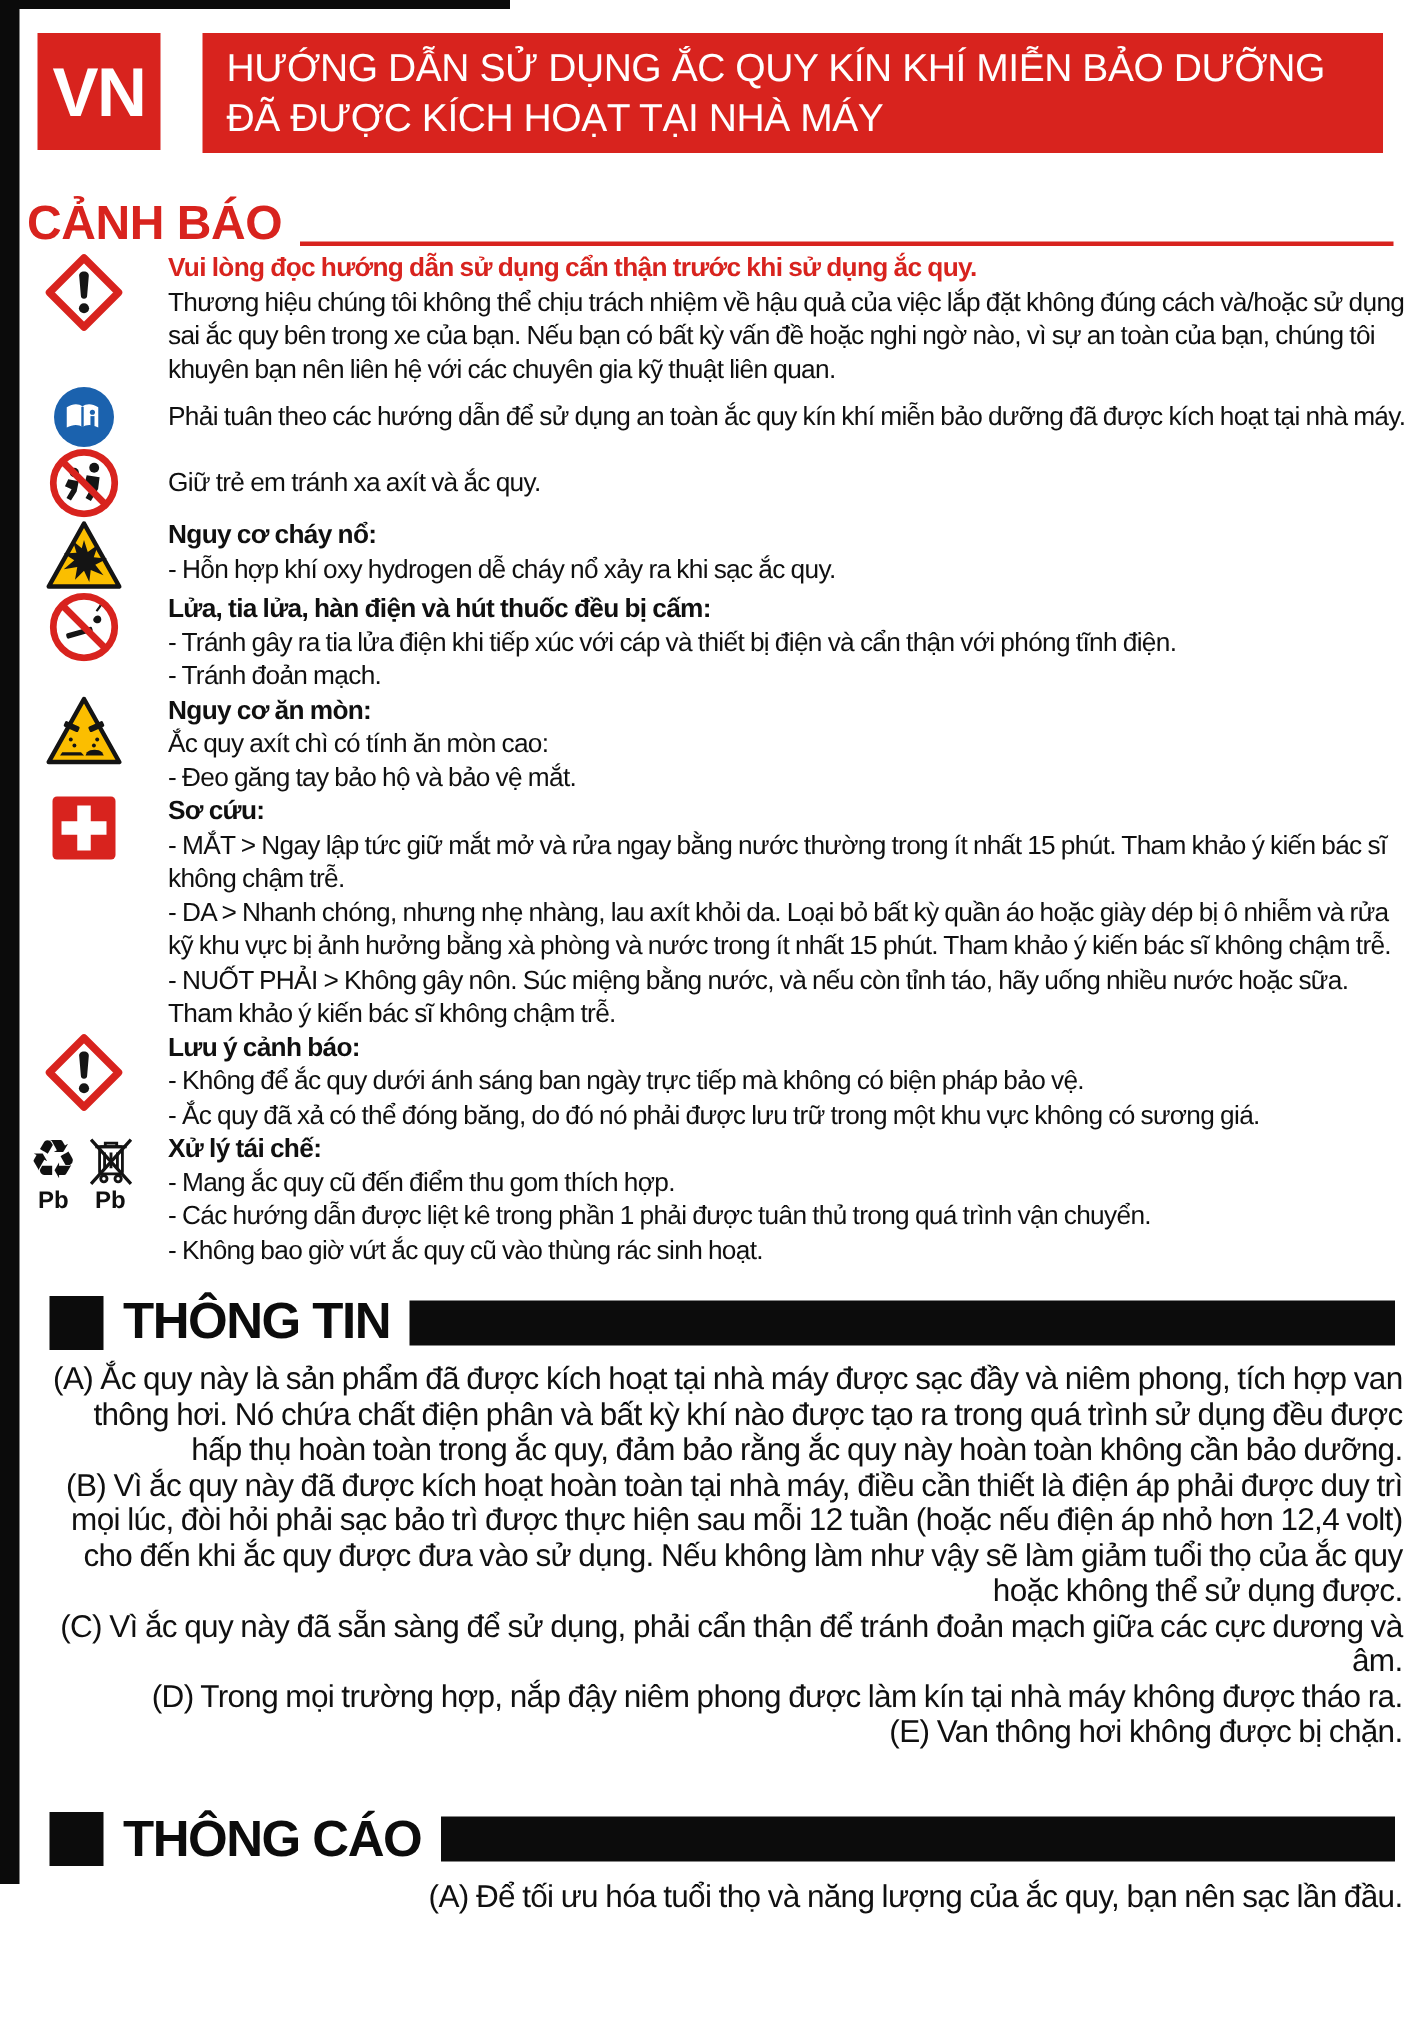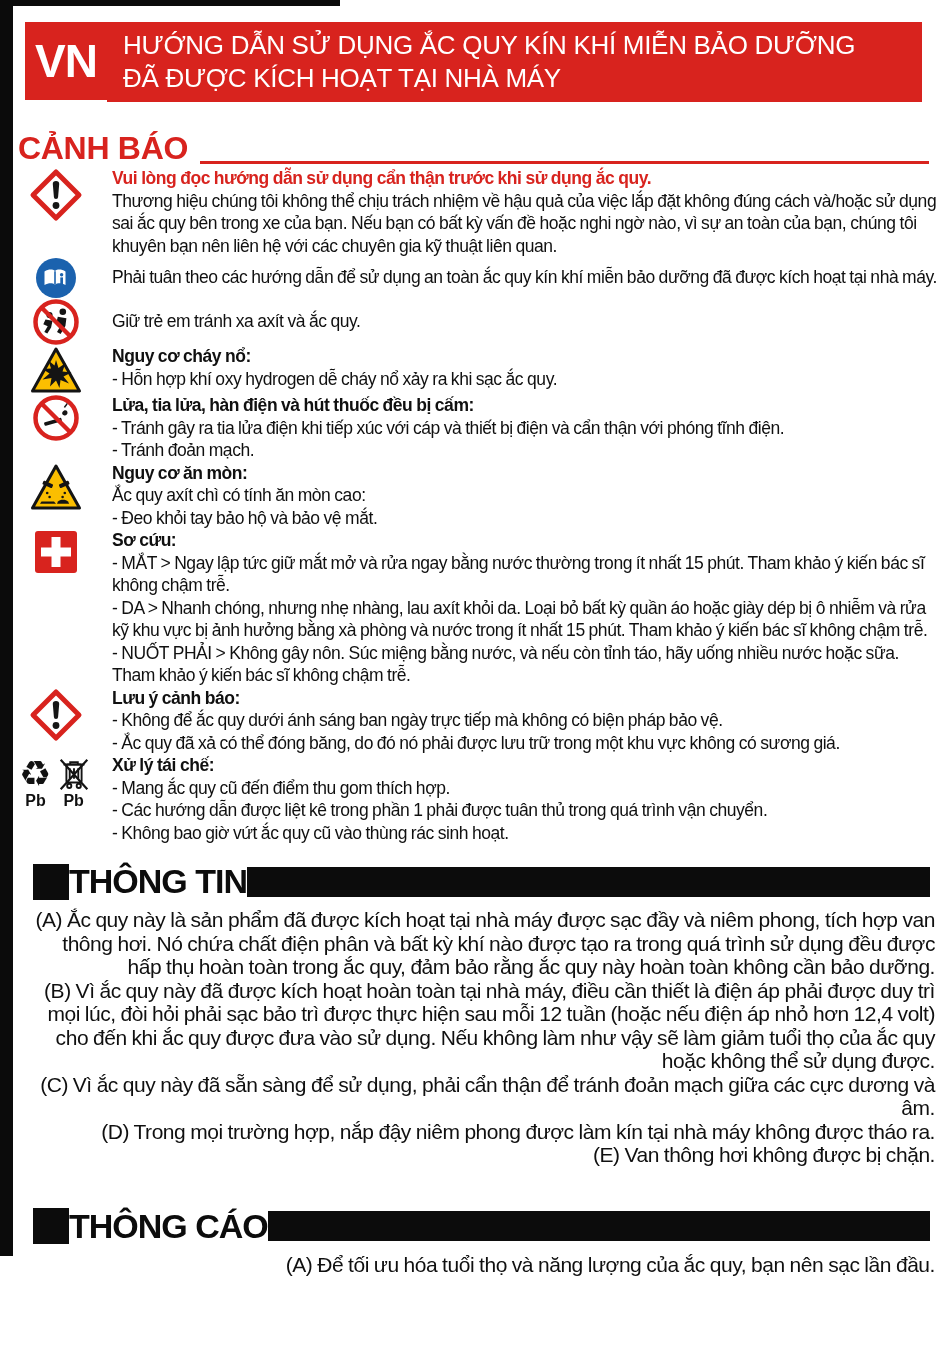--- a/index.html
+++ b/index.html
@@ -3,21 +3,21 @@
 <meta charset="utf-8">
 <style>
   html,body{margin:0;padding:0;background:#ffffff;}
   .page{
     position:relative;width:945px;height:1350px;background:#fff;overflow:hidden;
     font-family:"Liberation Sans",sans-serif;color:#101010;
   }
   .edge-left{position:absolute;left:0;top:0;width:13px;height:1256px;background:#0b0b0b;}
   .edge-top{position:absolute;left:0;top:0;width:340px;height:6px;background:#0b0b0b;}
 
-  .hdr{display:flex;gap:0;margin:22px 23px 0 25px;}
+  .hdr{display:flex;gap:28px;margin:22px 23px 0 25px;}
   .vn-badge{
     width:82px;height:78px;background:var(--red);color:#fff;font-weight:bold;font-size:46px;
     display:flex;align-items:center;justify-content:center;letter-spacing:-1px;flex:none;
   }
   .banner{
     flex:1;background:var(--red);color:#fff;font-weight:normal;font-size:26px;line-height:33px;
     padding:7px 8px 7px 16px;letter-spacing:-0.3px;
   }
 
   .warn-head{display:flex;align-items:flex-end;margin:28px 16px 0 18px;}
@@ -27,21 +27,21 @@
   .w-item{display:flex;}
   .w-item.center{align-items:center;}
   .w-icon{width:112px;min-width:112px;display:flex;justify-content:center;align-items:flex-start;gap:3px;padding-top:1px;}
   .w-text{flex:1;font-size:17.5px;line-height:22.5px;letter-spacing:-0.45px;word-spacing:-0.5px;padding-right:8px;}
   .w-title{font-weight:bold;}
   .w-title.red{color:var(--red);}
   .icon-stack{display:flex;flex-direction:column;align-items:center;}
   .pb-label{font-weight:bold;font-size:16px;line-height:15px;text-align:center;letter-spacing:0;}
   .recycle-glyph{font-family:"DejaVu Sans",sans-serif;font-size:36px;line-height:38px;color:#111;}
 
-  .sec-head{display:flex;align-items:center;margin:18px 15px 0 33px;}
+  .sec-head{display:flex;align-items:center;margin:18px 15px 0 33px;gap:13px;}
   .sec-head.advice{margin-top:40px;}
   .sec-sq{width:36px;height:36px;background:#0c0c0c;flex:none;}
   .sec-title{font-size:34px;font-weight:bold;letter-spacing:-1px;white-space:nowrap;color:#0c0c0c;}
   .sec-bar{flex:1;height:30px;background:#0c0c0c;}
 
   .paras{margin:7px 10px 0 33px;font-size:21px;line-height:23.5px;letter-spacing:-0.45px;word-spacing:-0.5px;text-align:right;}
   .paras p{margin:0;}
 </style>
 </head>
 <body>
@@ -162,21 +162,21 @@
                 <circle cx="32.6" cy="34" r="1.3"></circle>
                 <path d="M11.5 38.5h12.5l2 2.2H10z"></path>
                 <path d="M28 38.5c2-2.2 8-2.2 10 0l1.2 2.2H27z"></path>
               </g>
             </svg>
           </div>
         </div>
         <div class="w-text">
           <div class="w-title">Nguy cơ ăn mòn:</div>
           <div>Ắc quy axít chì có tính ăn mòn cao:</div>
-          <div>- Đeo khỏi tay bảo hộ và bảo vệ mắt.</div>
+          <div>- Đeo găng tay bảo hộ và bảo vệ mắt.</div>
         </div>
       </div>
       <div class="w-item">
         <div class="w-icon">
           <div class="icon-stack">
             <svg width="44" height="44" viewBox="0 0 44 44">
               <rect x="1" y="1" width="42" height="42" rx="3" fill="var(--red)"></rect>
               <rect x="17.5" y="7" width="9" height="30" fill="#fff"></rect>
               <rect x="7" y="17.5" width="30" height="9" fill="#fff"></rect>
             </svg>

